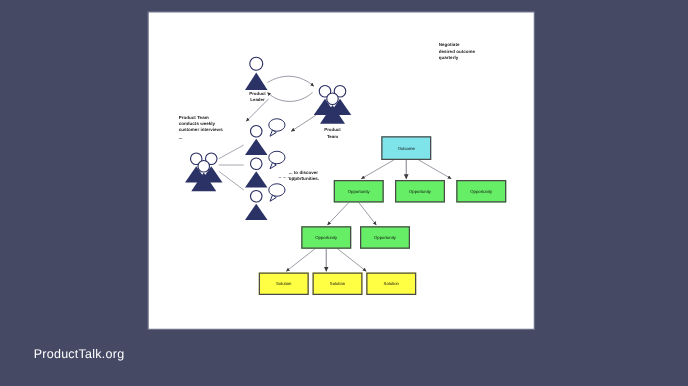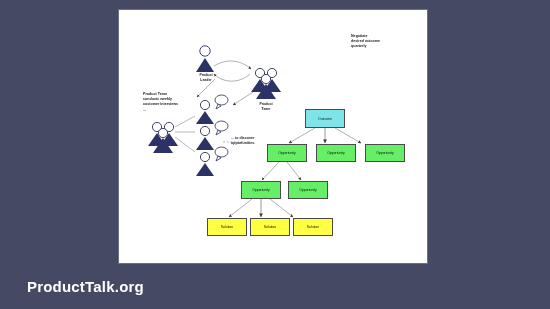--- a/index.html
+++ b/index.html
@@ -35,21 +35,21 @@
     font-size:3.4px;
     color:#111;
     box-sizing:border-box;
     font-weight:400;
   }
   .node.outcome{background:#7fe3ea;}
   .node.opportunity{background:#66ee66;}
   .node.solution{background:#ffff44;}
   #footer{
     position:absolute;left:27px;top:278px;
-    color:#ffffff;font-size:15px;font-weight:700;
+    color:#ffffff;font-size:10px;font-weight:400;
     letter-spacing:.2px;
   }
   .ico-label{
     position:absolute;color:#1a1a1a;font-size:3.5px;
     line-height:1.4;text-align:center;white-space:pre-line;font-weight:700;
   }
 </style>
 </head>
 <body>
 

